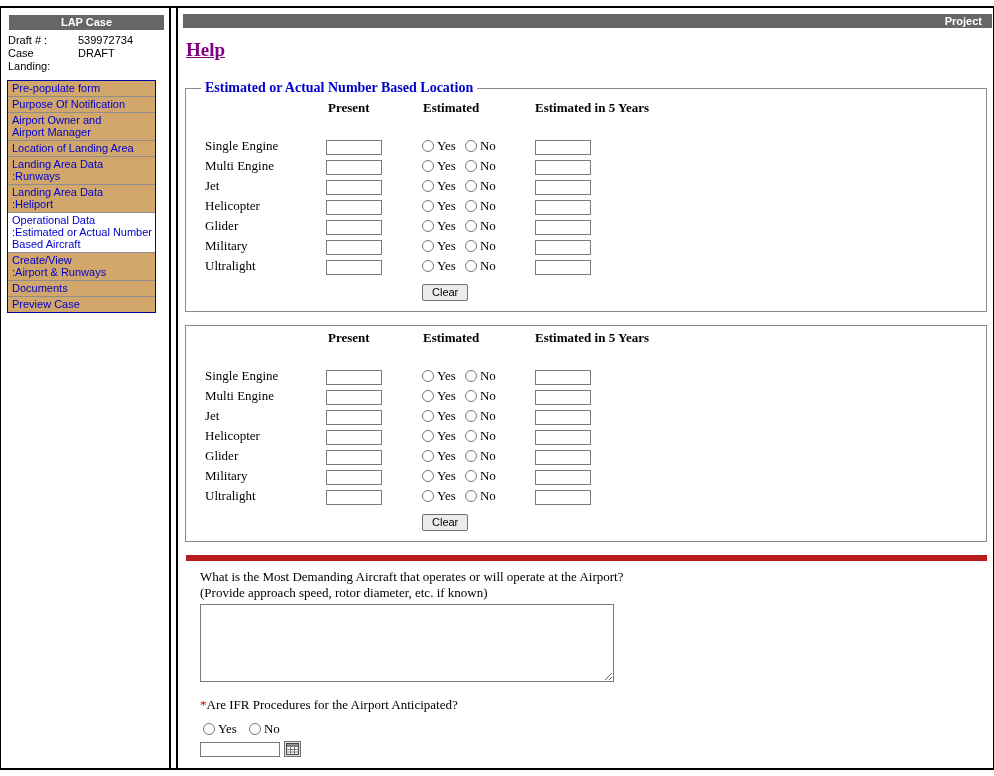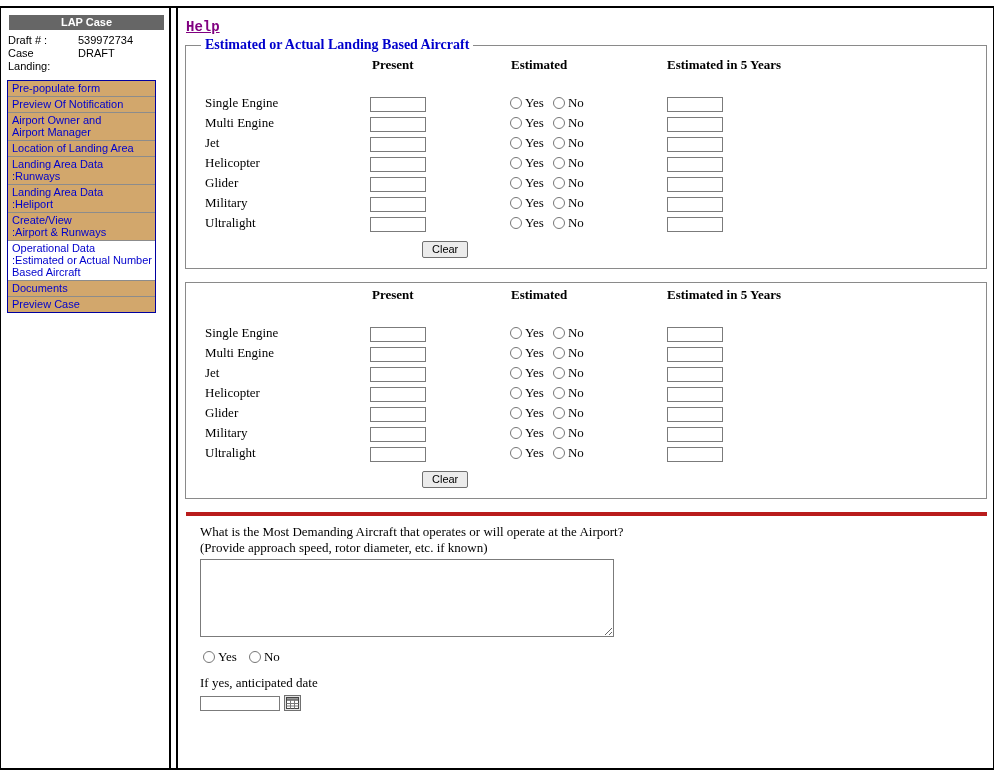--- a/index.html
+++ b/index.html
@@ -34,48 +34,48 @@
   .sb-item.sel{background:#fff;}
 
   
   .main{flex:1;border-left:2px solid #000;display:flex;flex-direction:column;}
   .project-bar{
     margin:6px 1px 0 5px;height:14px;background:var(--bar-gray);color:#fff;
     font-size:11px;font-weight:bold;line-height:14px;text-align:right;padding-right:10px;
   }
   .content{padding:0 4px 0 7px;}
   .help{
-    display:inline-block;margin:11px 0 2px 1px;color:var(--link-purple);
-    font-family:Liberation Mono, monospace;font-weight:bold;font-size:14px;
+    display:inline-block;margin:11px 0 19px 1px;color:var(--link-purple);
+    font-family:Liberation Serif, serif;font-weight:bold;font-size:19px;
     text-decoration:underline;cursor:pointer;
   }
   fieldset{margin:0 2px 13px 0;border:1px solid #8a8a8a;padding:2px 0 10px 14px;}
   legend{
     color:var(--accent-blue);font-family:"Liberation Serif",serif;font-weight:bold;
     font-size:14px;padding:0 4px;margin-left:1px;
   }
-  .g-hdr,.g-row{display:grid;grid-template-columns:122px 92px 112px 1fr;align-items:center;gap:44px;}
+  .g-hdr,.g-row{display:grid;grid-template-columns:122px 92px 112px 1fr;align-items:center;}
   .g-hdr{font-family:"Liberation Serif",serif;font-weight:bold;font-size:13px;margin:2px 0 20px;}
   .h-present{padding-left:6px;}
   .h-est{padding-left:9px;}
   .h-five{padding-left:9px;}
   .g-row{height:20px;}
   .c-label{font-family:"Liberation Serif",serif;font-size:13px;padding-left:5px;}
   input.txt{width:56px;height:15px;border:1px solid #7b7b7b;margin-left:4px;font-size:11px;padding:1px 2px;}
   .c-est{display:flex;align-items:center;padding-left:8px;font-family:"Liberation Serif",serif;font-size:13px;}
   .c-est label{display:flex;align-items:center;margin-right:9px;cursor:pointer;}
   input[type=radio]{width:12px;height:12px;margin:0 3px 0 0;}
   .c-five input.txt{margin-left:9px;}
   .clear-btn{
     margin:8px 0 0 222px;font-size:11px;font-family:"Liberation Sans",sans-serif;
     padding:1px 9px 2px;background:#ececec;border:1px solid #707070;border-radius:2px;cursor:pointer;
   }
   
   .section3{
-    border-top:4px solid #b91c1c;margin:4px 2px 0 1px;padding:8px 0 0 14px;
+    border-top:6px solid #b91c1c;margin:4px 2px 0 1px;padding:8px 0 0 14px;
     font-family:"Liberation Serif",serif;font-size:13px;line-height:16px;
   }
   textarea{
     width:414px;height:78px;margin-top:3px;border:1px solid #7b7b7b;resize:both;
     font-family:"Liberation Sans",sans-serif;font-size:12px;
   }
   .ifr-q{margin-top:11px;}
   .req{color:var(--required-red);}
   .ifr-radios{display:flex;align-items:center;margin-top:8px;padding-left:3px;}
   .ifr-radios label{display:flex;align-items:center;margin-right:12px;cursor:pointer;}
@@ -100,46 +100,49 @@
         <span class="lbl">Draft # :</span>
         <span class="val">539972734</span>
       </div>
       <div class="row">
         <span class="lbl">Case Landing:</span>
         <span class="val">DRAFT</span>
       </div>
     </div>
     <nav class="sb-nav">
         <div class="sb-item">Pre-populate form</div>
-        <div class="sb-item">Preview Of Notification</div>
+        <div class="sb-item">Purpose Of Notification</div>
         <div class="sb-item">Airport Owner and
 Airport Manager</div>
         <div class="sb-item">Location of Landing Area</div>
         <div class="sb-item">Landing Area Data
 :Runways</div>
         <div class="sb-item">Landing Area Data
 :Heliport</div>
-        <div class="sb-item">Create/View
-:Airport &amp; Runways</div>
         <div class="sb-item sel">Operational Data
 :Estimated or Actual Number
 Based Aircraft</div>
+        <div class="sb-item">Create/View
+:Airport &amp; Runways</div>
         <div class="sb-item">Documents</div>
         <div class="sb-item">Preview Case</div>
       </nav>
   </aside>
 
   <div style="width:5px;"></div>
 
   <main class="main">
+    <div class="project-bar">
+      <span>Project</span>
+    </div>
     <div class="content">
       <a class="help">Help</a>
 
       <fieldset>
-        <legend>Estimated or Actual Landing Based Aircraft</legend>
+        <legend>Estimated or Actual Number Based Location</legend>
         <div class="g-hdr">
           <span></span>
           <span class="h-present">Present</span>
           <span class="h-est">Estimated</span>
           <span class="h-five">Estimated in 5 Years</span>
         </div>
         <div>
             <div class="g-row">
               <div class="c-label">Single Engine</div>
               <div class="c-present"><input class="txt" type="text" style=""></div>
@@ -364,31 +367,33 @@
             </div>
           </div>
         <button class="clear-btn">Clear</button>
       </fieldset>
 
       <div class="section3">
         <div>What is the Most Demanding Aircraft that operates or will operate at the Airport?</div>
         <div>(Provide approach speed, rotor diameter, etc. if known)</div>
         <textarea style=""></textarea>
 
+        <div class="ifr-q">
+          <span class="req">*</span><span>Are IFR Procedures for the Airport Anticipated?</span>
+        </div>
         <div class="ifr-radios">
           <label>
             <input type="radio" name="ifr" style="">
             <span>Yes</span>
           </label>
           <label>
             <input type="radio" name="ifr" style="">
             <span>No</span>
           </label>
         </div>
-        <div class="date-label">If yes, anticipated date</div>
         <div class="date-row">
           <input class="date" type="text" value="" style="">
           <button class="cal-btn">
             <svg width="13" height="12" viewBox="0 0 13 12">
               <rect x="0.5" y="0.5" width="12" height="11" fill="#ffffff" stroke="#444444"></rect>
               <rect x="0.5" y="0.5" width="12" height="2.6" fill="#9a9a9a" stroke="#444444"></rect>
               <line x1="4.5" y1="3" x2="4.5" y2="11.5" stroke="#777777"></line>
               <line x1="8.5" y1="3" x2="8.5" y2="11.5" stroke="#777777"></line>
               <line x1="0.5" y1="6.5" x2="12.5" y2="6.5" stroke="#777777"></line>
               <line x1="0.5" y1="9" x2="12.5" y2="9" stroke="#777777"></line>

